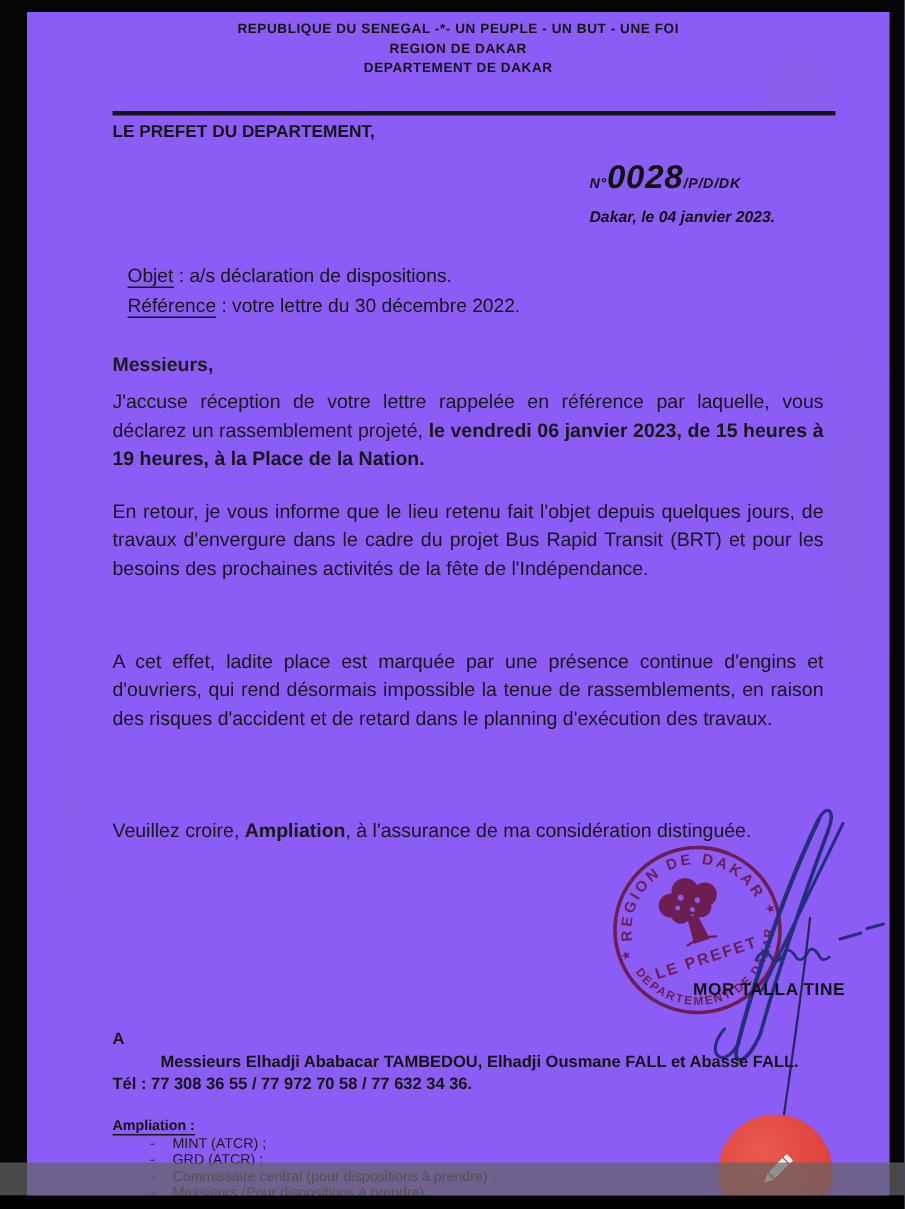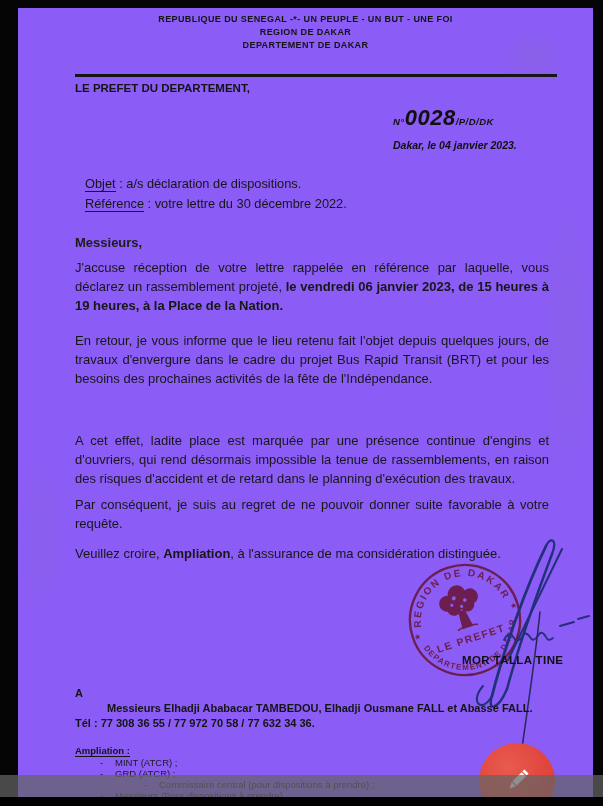--- a/index.html
+++ b/index.html
@@ -49,21 +49,21 @@
   .signatory { position:absolute; left:444px; top:646px; font-weight:bold; font-size:11.5px; letter-spacing:.4px; color:#101010; }
 
   .addr { position:absolute; left:57px; font-weight:bold; font-size:11px; color:#141414; }
   .addr-a { top:679px; }
   .addr-names { top:694px;margin-left:32px; }
   .addr-tel { top:709px; }
 
   .ampl-label { position:absolute; left:57px; top:737px; font-weight:bold; font-size:9.5px; border-bottom:1.4px solid #161616; color:#141414; }
   .ampl-item { position:absolute; left:82px; font-size:9.5px; color:#1b1b1b; }
   .ampl-item .dash { display:inline-block; width:15px; }
-  .ai0 { top:749px; } .ai1 { top:760px; } .ai2 { top:771px;margin-left:44px; } .ai3 { top:782px; }
+  .ai0 { top:749px; } .ai1 { top:760px; } .ai2 { top:771px; } .ai3 { top:782px; }
 
   .fab { position:absolute; left:479px; top:743px; width:76px; height:76px; border-radius:50%;
          background:radial-gradient(circle at 38% 32%, #e85a4f, #df4038 70%);
          display:flex; align-items:center; justify-content:center; cursor:pointer; }
 
   .shadow-band { position:absolute; left:0; top:775px; width:603px; height:22px; background:rgba(100,100,100,.72); }
   .bottom-bar  { position:absolute; left:0; top:797px; width:603px; height:9px; background:#000; }
 </style>
 </head>
 <body>
@@ -99,21 +99,20 @@
     </div>
 
     <div class="salutation">Messieurs,</div>
 
     <p class="para p1"><span>J'accuse réception de votre lettre rappelée en référence par laquelle, vous déclarez un rassemblement projeté, </span><span class="b">le vendredi 06 janvier 2023, de 15 heures à 19 heures, à la Place de la Nation.</span></p>
 
     <p class="para p2">En retour, je vous informe que le lieu retenu fait l'objet depuis quelques jours, de travaux d'envergure dans le cadre du projet Bus Rapid Transit (BRT) et pour les besoins des prochaines activités de la fête de l'Indépendance.</p>
 
     <p class="para p3">A cet effet, ladite place est marquée par une présence continue d'engins et d'ouvriers, qui rend désormais impossible la tenue de rassemblements, en raison des risques d'accident et de retard dans le planning d'exécution des travaux.</p>
 
-    <p class="para p4">Par conséquent, je suis au regret de ne pouvoir donner suite favorable à votre requête.</p>
 
     <p class="para p5"><span>Veuillez croire, </span><span class="b">Ampliation</span><span>, à l'assurance de ma considération distinguée.</span></p>
 
     <svg class="stamp-svg" width="140" height="140" viewBox="0 0 140 140">
       <g transform="rotate(-18 70 72)" stroke="#bf3a3c" fill="none" opacity="0.88">
         <circle cx="70" cy="72" r="55" stroke-width="2.4"></circle>
         <path id="arcTop" d="M 26,72 A 44,44 0 0 1 114,72" stroke="none"></path>
         <path id="arcBot" d="M 20,72 A 50,50 0 0 0 120,72" stroke="none"></path>
         <text font-size="10" font-weight="bold" letter-spacing="2" fill="#bf3a3c" stroke="none" font-family="Liberation Sans, sans-serif">
           <textPath href="#arcTop" startOffset="50%" text-anchor="middle">REGION DE DAKAR</textPath>

